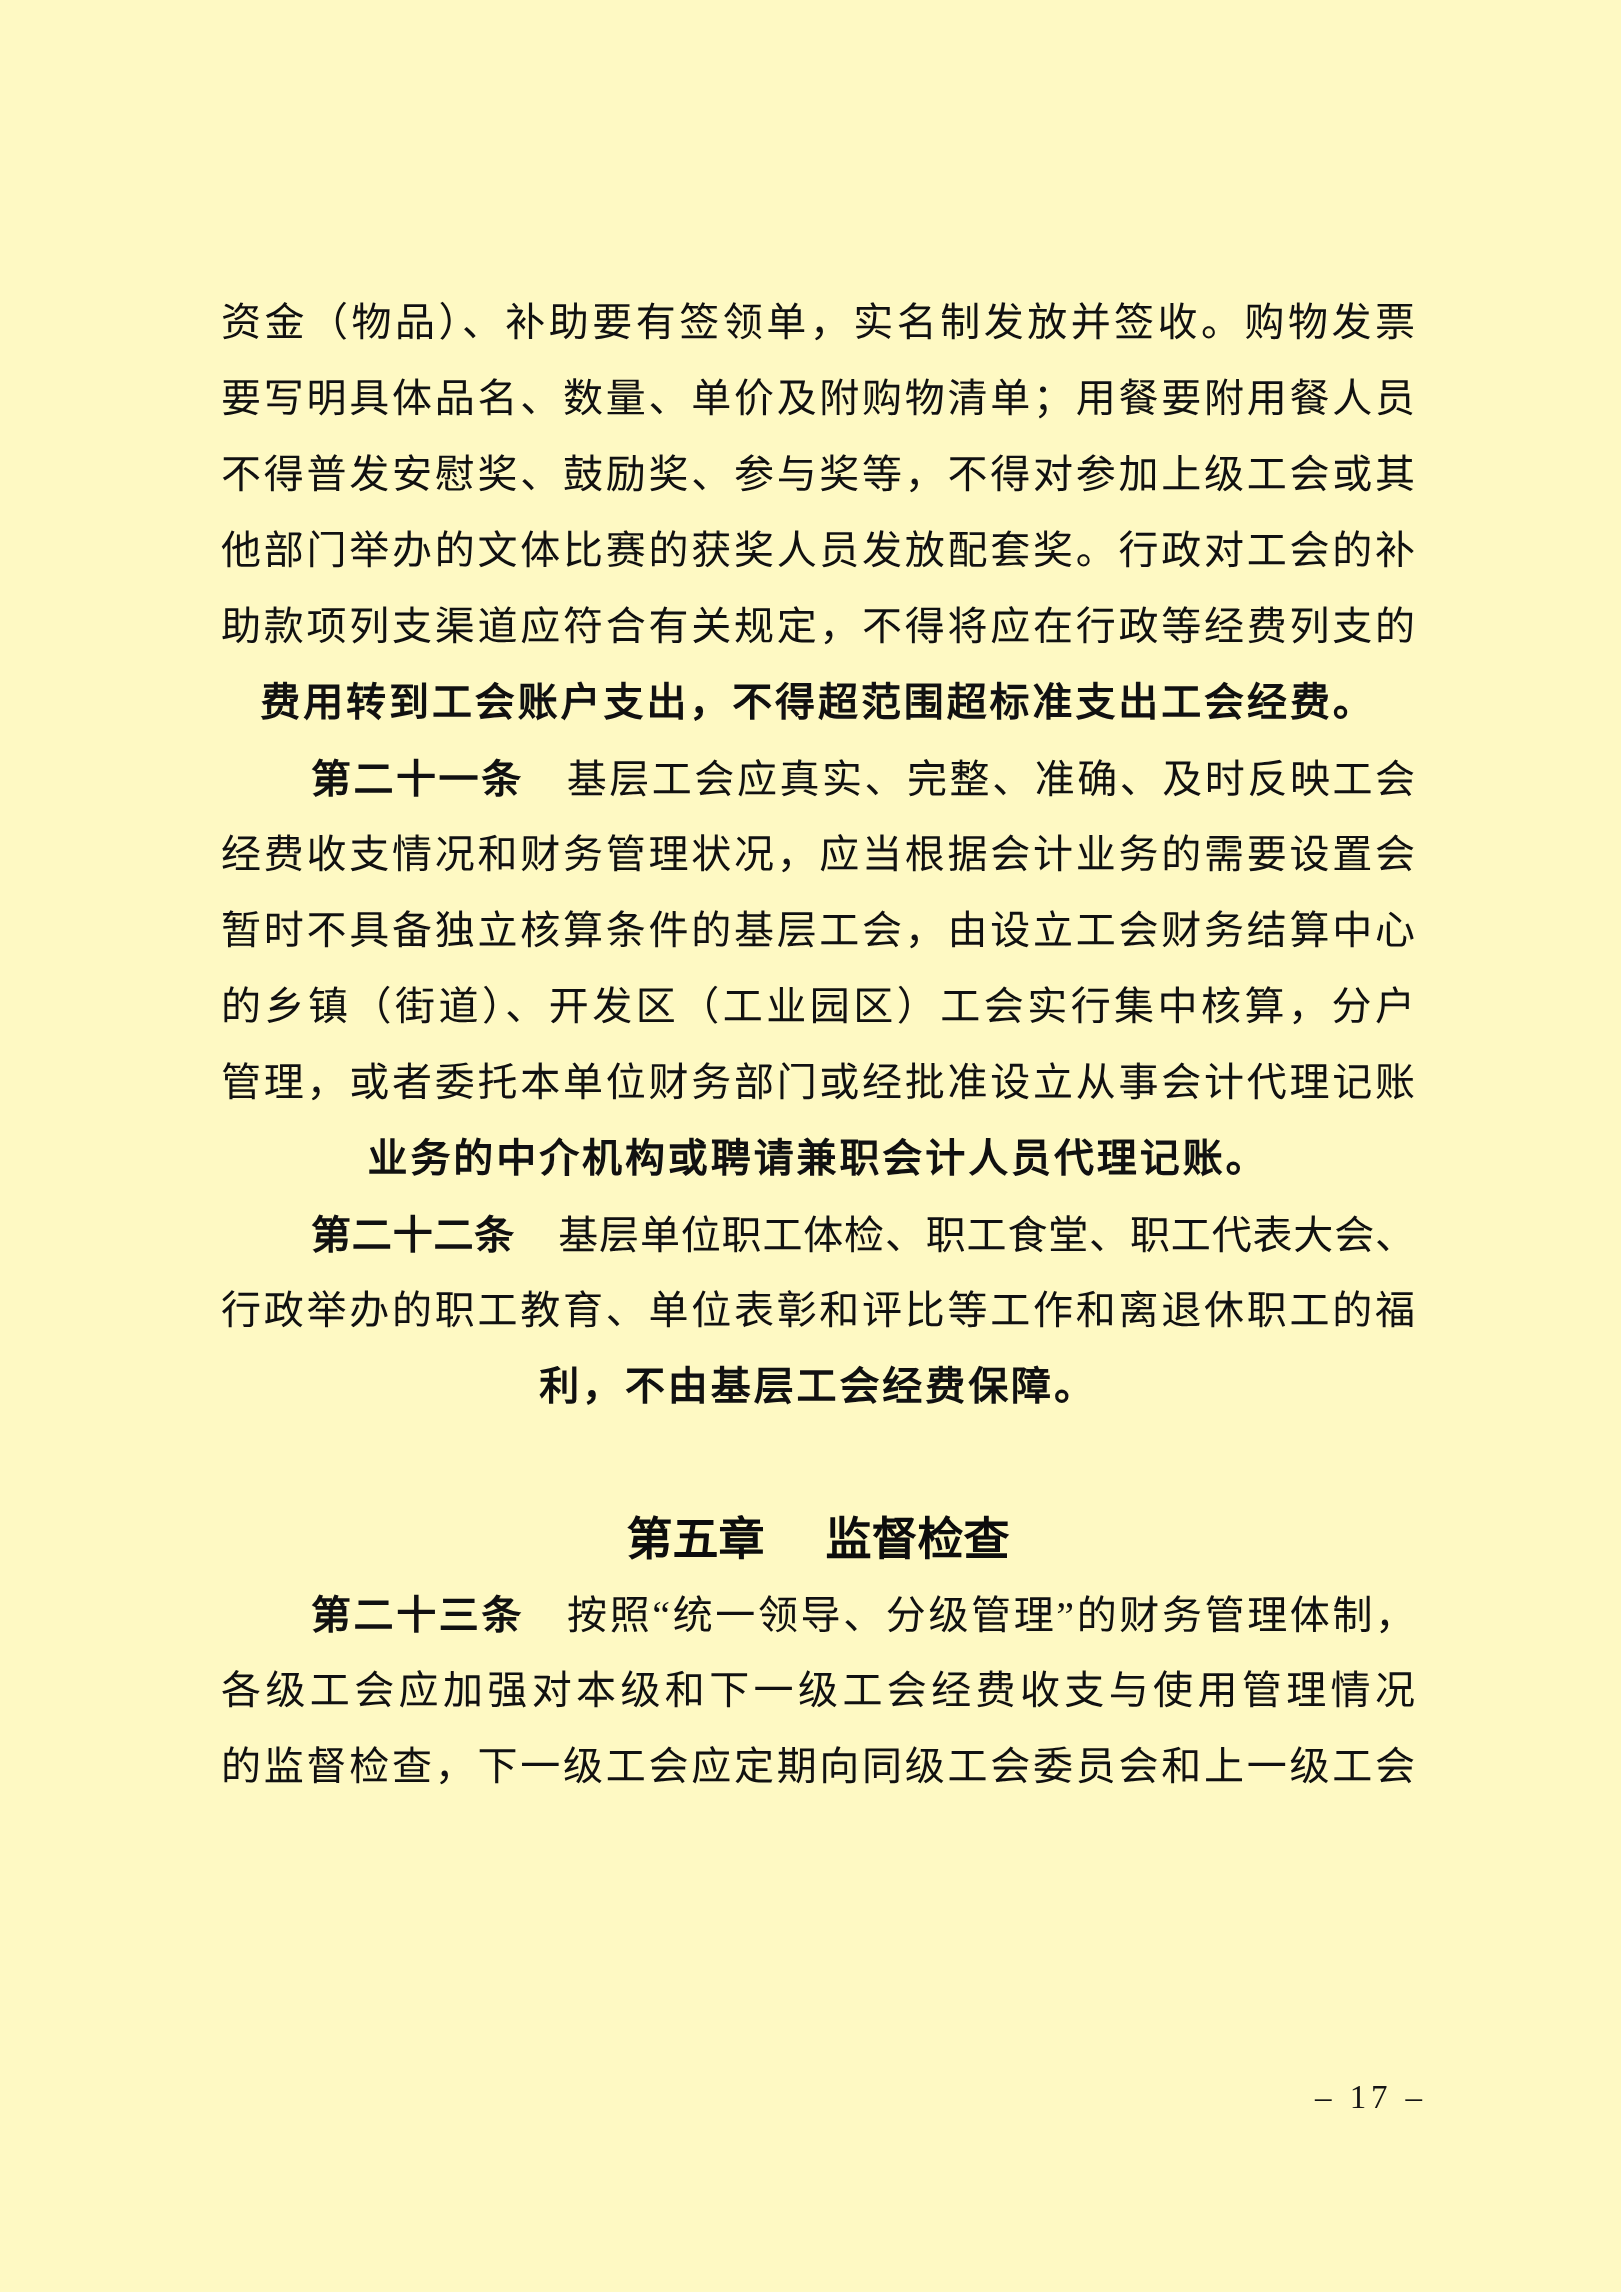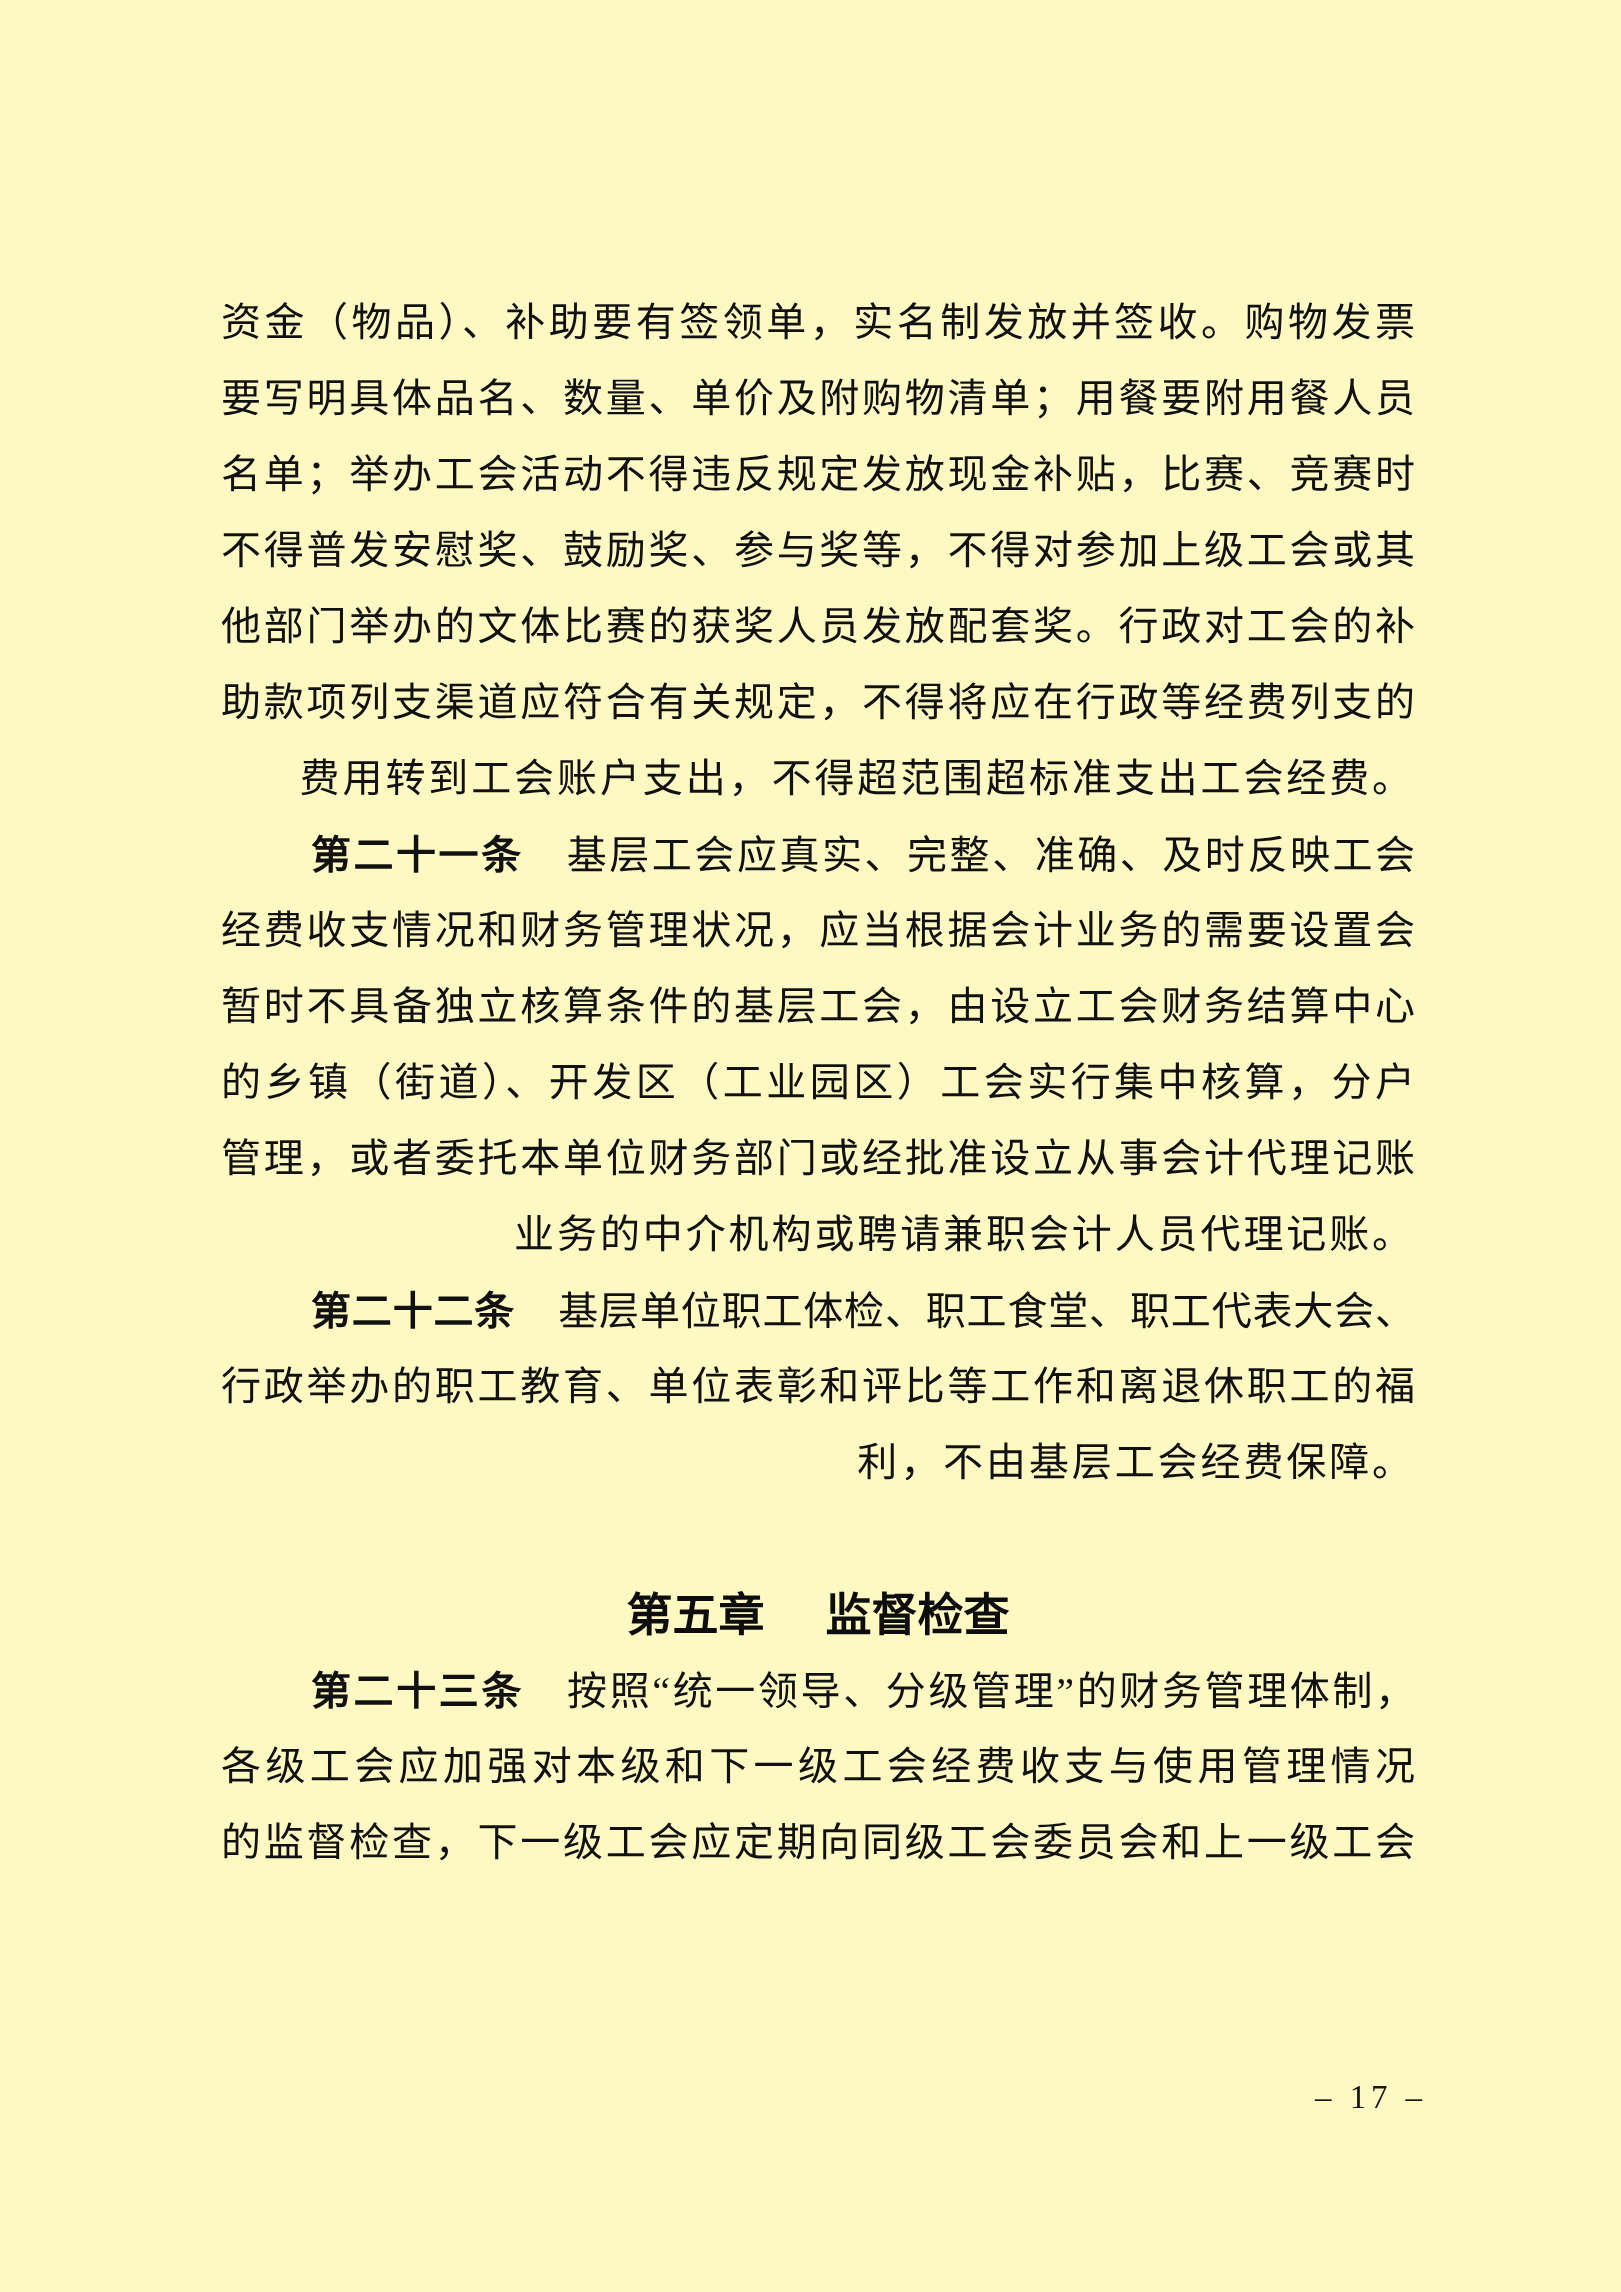--- a/index.html
+++ b/index.html
@@ -29,22 +29,23 @@
     font-size: 40px;
     letter-spacing: 0;
     white-space: normal;
     overflow: visible;
   }
   .line.justify {
     text-align: justify;
     text-align-last: justify;
   }
   .line.plain {
-    text-align: right;
+    text-align: center;
     letter-spacing: 2.9px;
+    font-weight: bold;
   }
   .line.indent {
     text-indent: 90px;
   }
   .leader {
     font-family: Liberation Sans, sans-serif;
     font-weight: 700;
     margin-right: 43px;
   }
   .heading {
@@ -71,21 +72,20 @@
     font-family: "Liberation Serif", serif;
   }
 </style>
 </head>
 <body>
 
 <div class="page">
   <div class="doc-body">
       <div class="line justify">资金（物品）、补助要有签领单，实名制发放并签收。购物发票</div>
       <div class="line justify">要写明具体品名、数量、单价及附购物清单；用餐要附用餐人员</div>
-      <div class="line justify">名单；举办工会活动不得违反规定发放现金补贴，比赛、竞赛时</div>
       <div class="line justify">不得普发安慰奖、鼓励奖、参与奖等，不得对参加上级工会或其</div>
       <div class="line justify">他部门举办的文体比赛的获奖人员发放配套奖。行政对工会的补</div>
       <div class="line justify">助款项列支渠道应符合有关规定，不得将应在行政等经费列支的</div>
       <div class="line plain">费用转到工会账户支出，不得超范围超标准支出工会经费。</div>
       <div class="line justify indent"><span class="leader">第二十一条</span>基层工会应真实、完整、准确、及时反映工会</div>
       <div class="line justify">经费收支情况和财务管理状况，应当根据会计业务的需要设置会</div>
       <div class="line justify">暂时不具备独立核算条件的基层工会，由设立工会财务结算中心</div>
       <div class="line justify">的乡镇（街道）、开发区（工业园区）工会实行集中核算，分户</div>
       <div class="line justify">管理，或者委托本单位财务部门或经批准设立从事会计代理记账</div>
       <div class="line plain">业务的中介机构或聘请兼职会计人员代理记账。</div>

